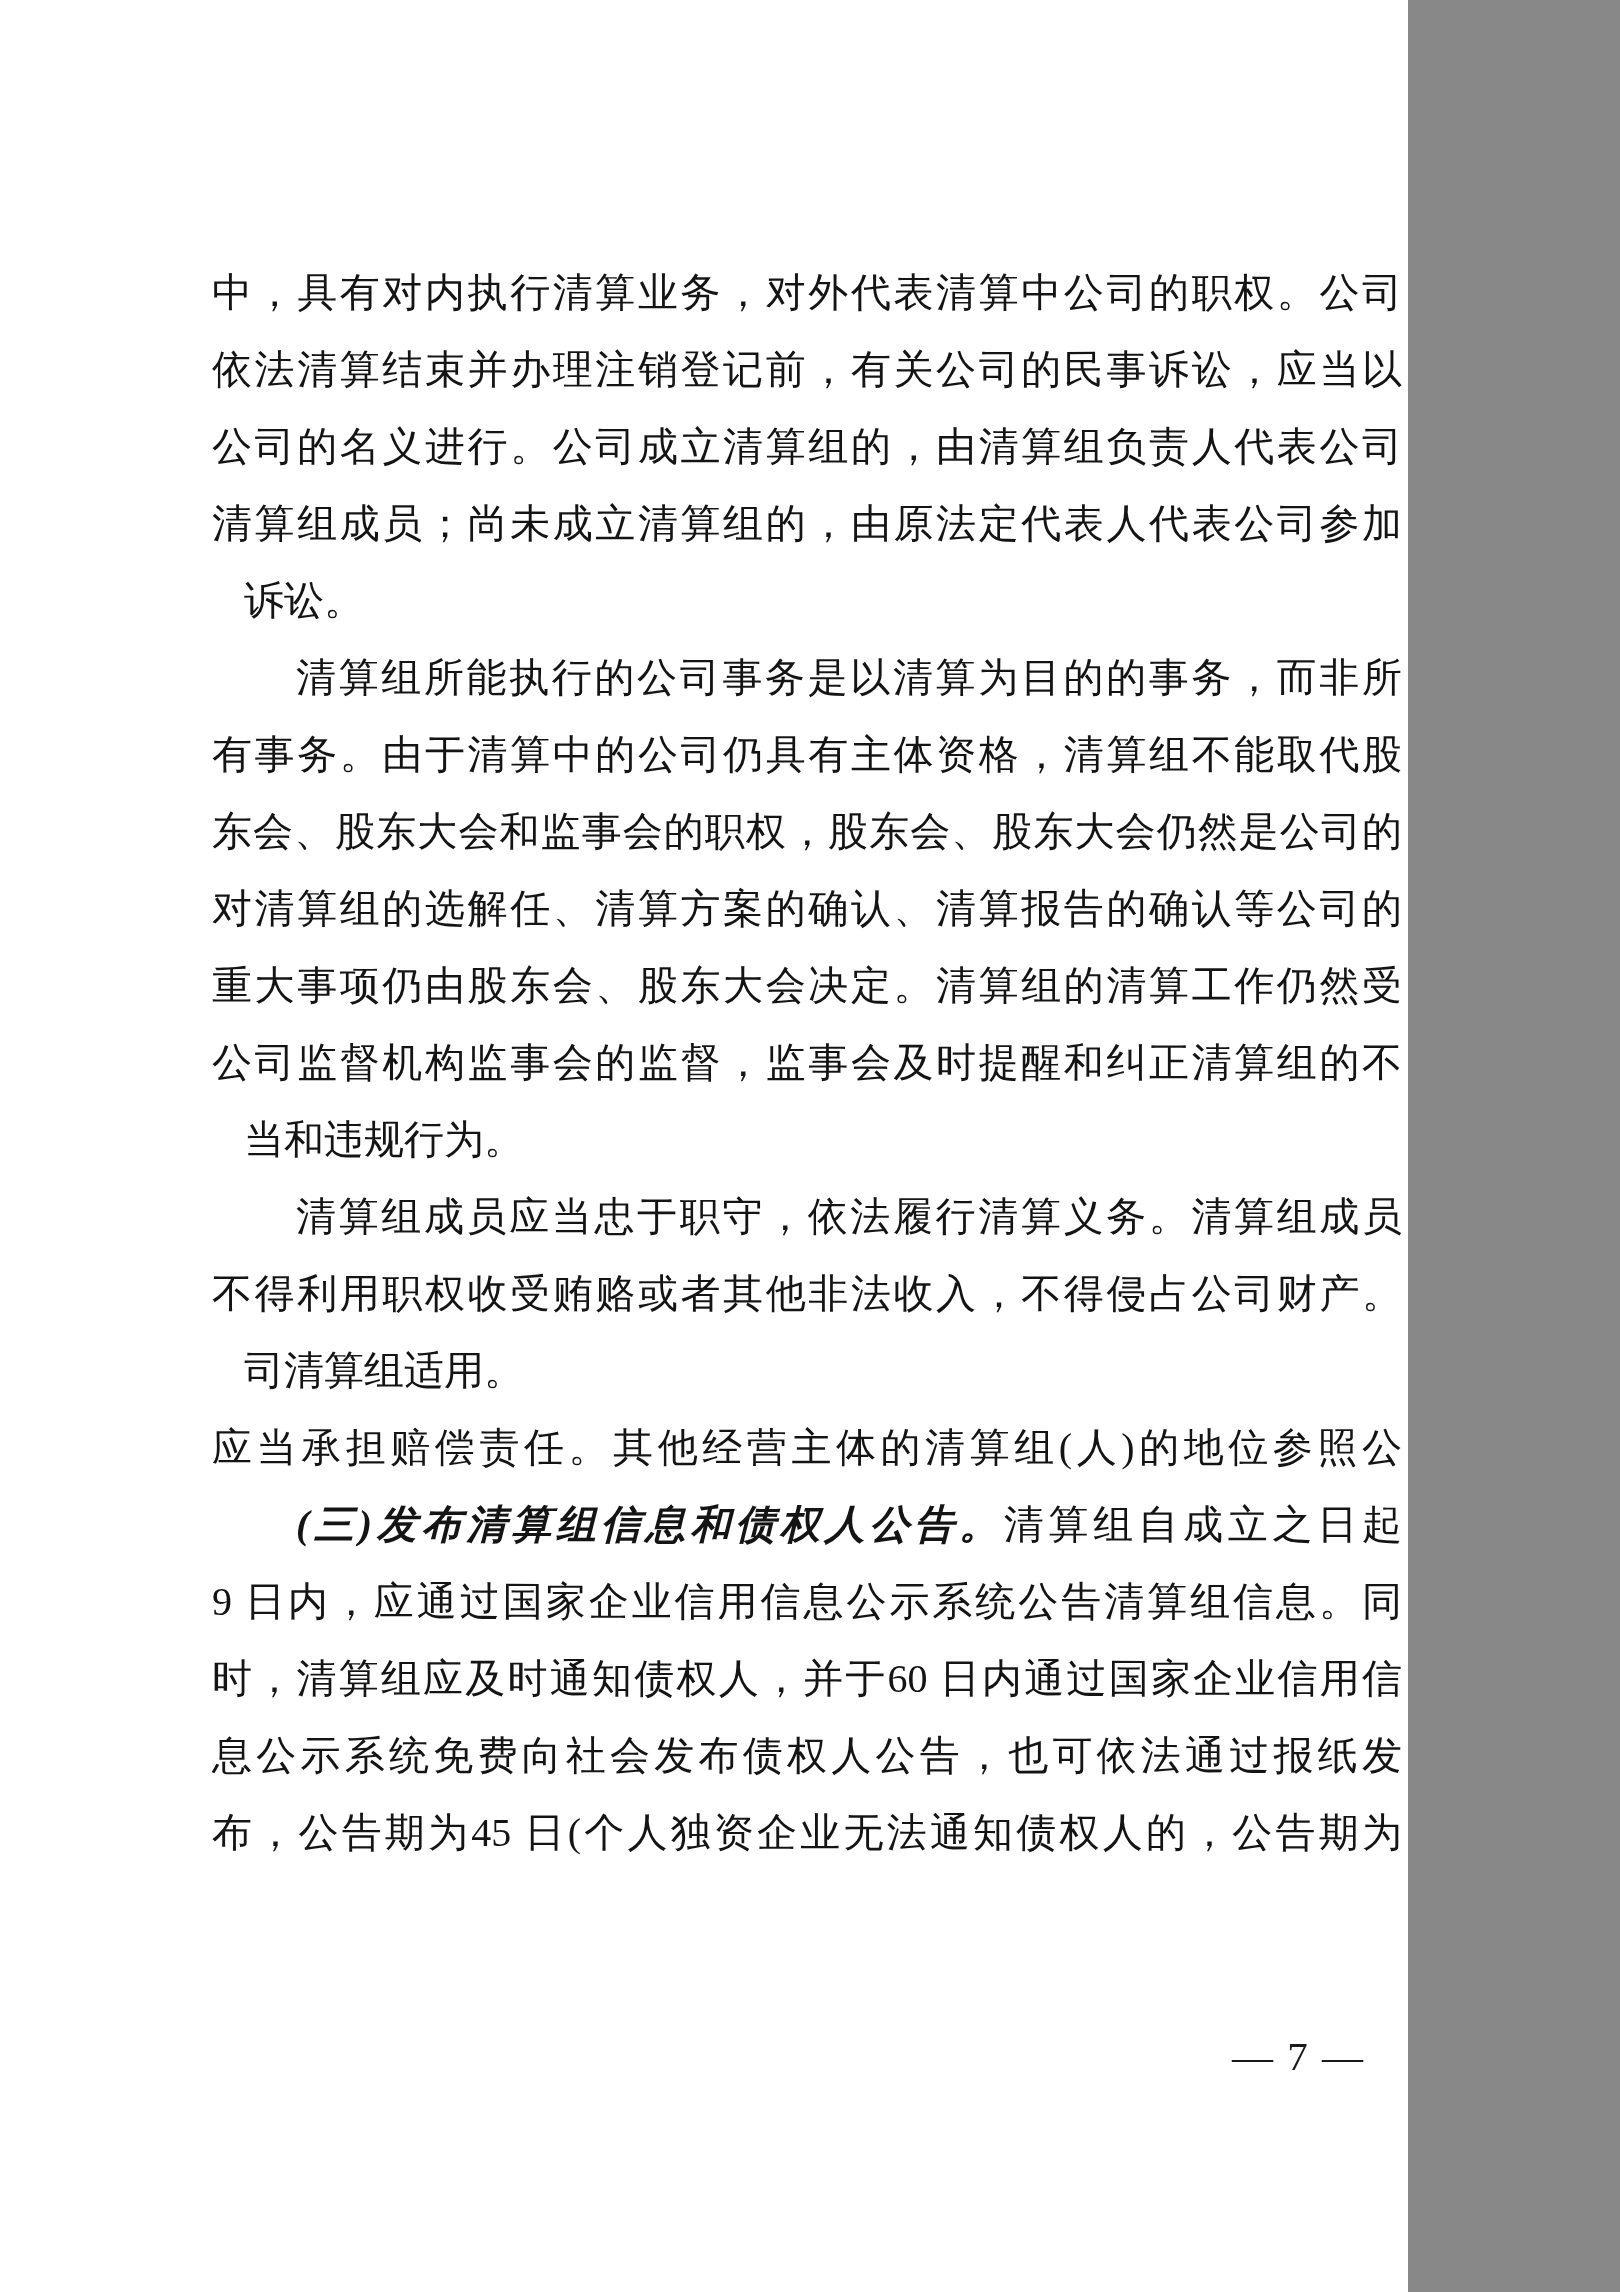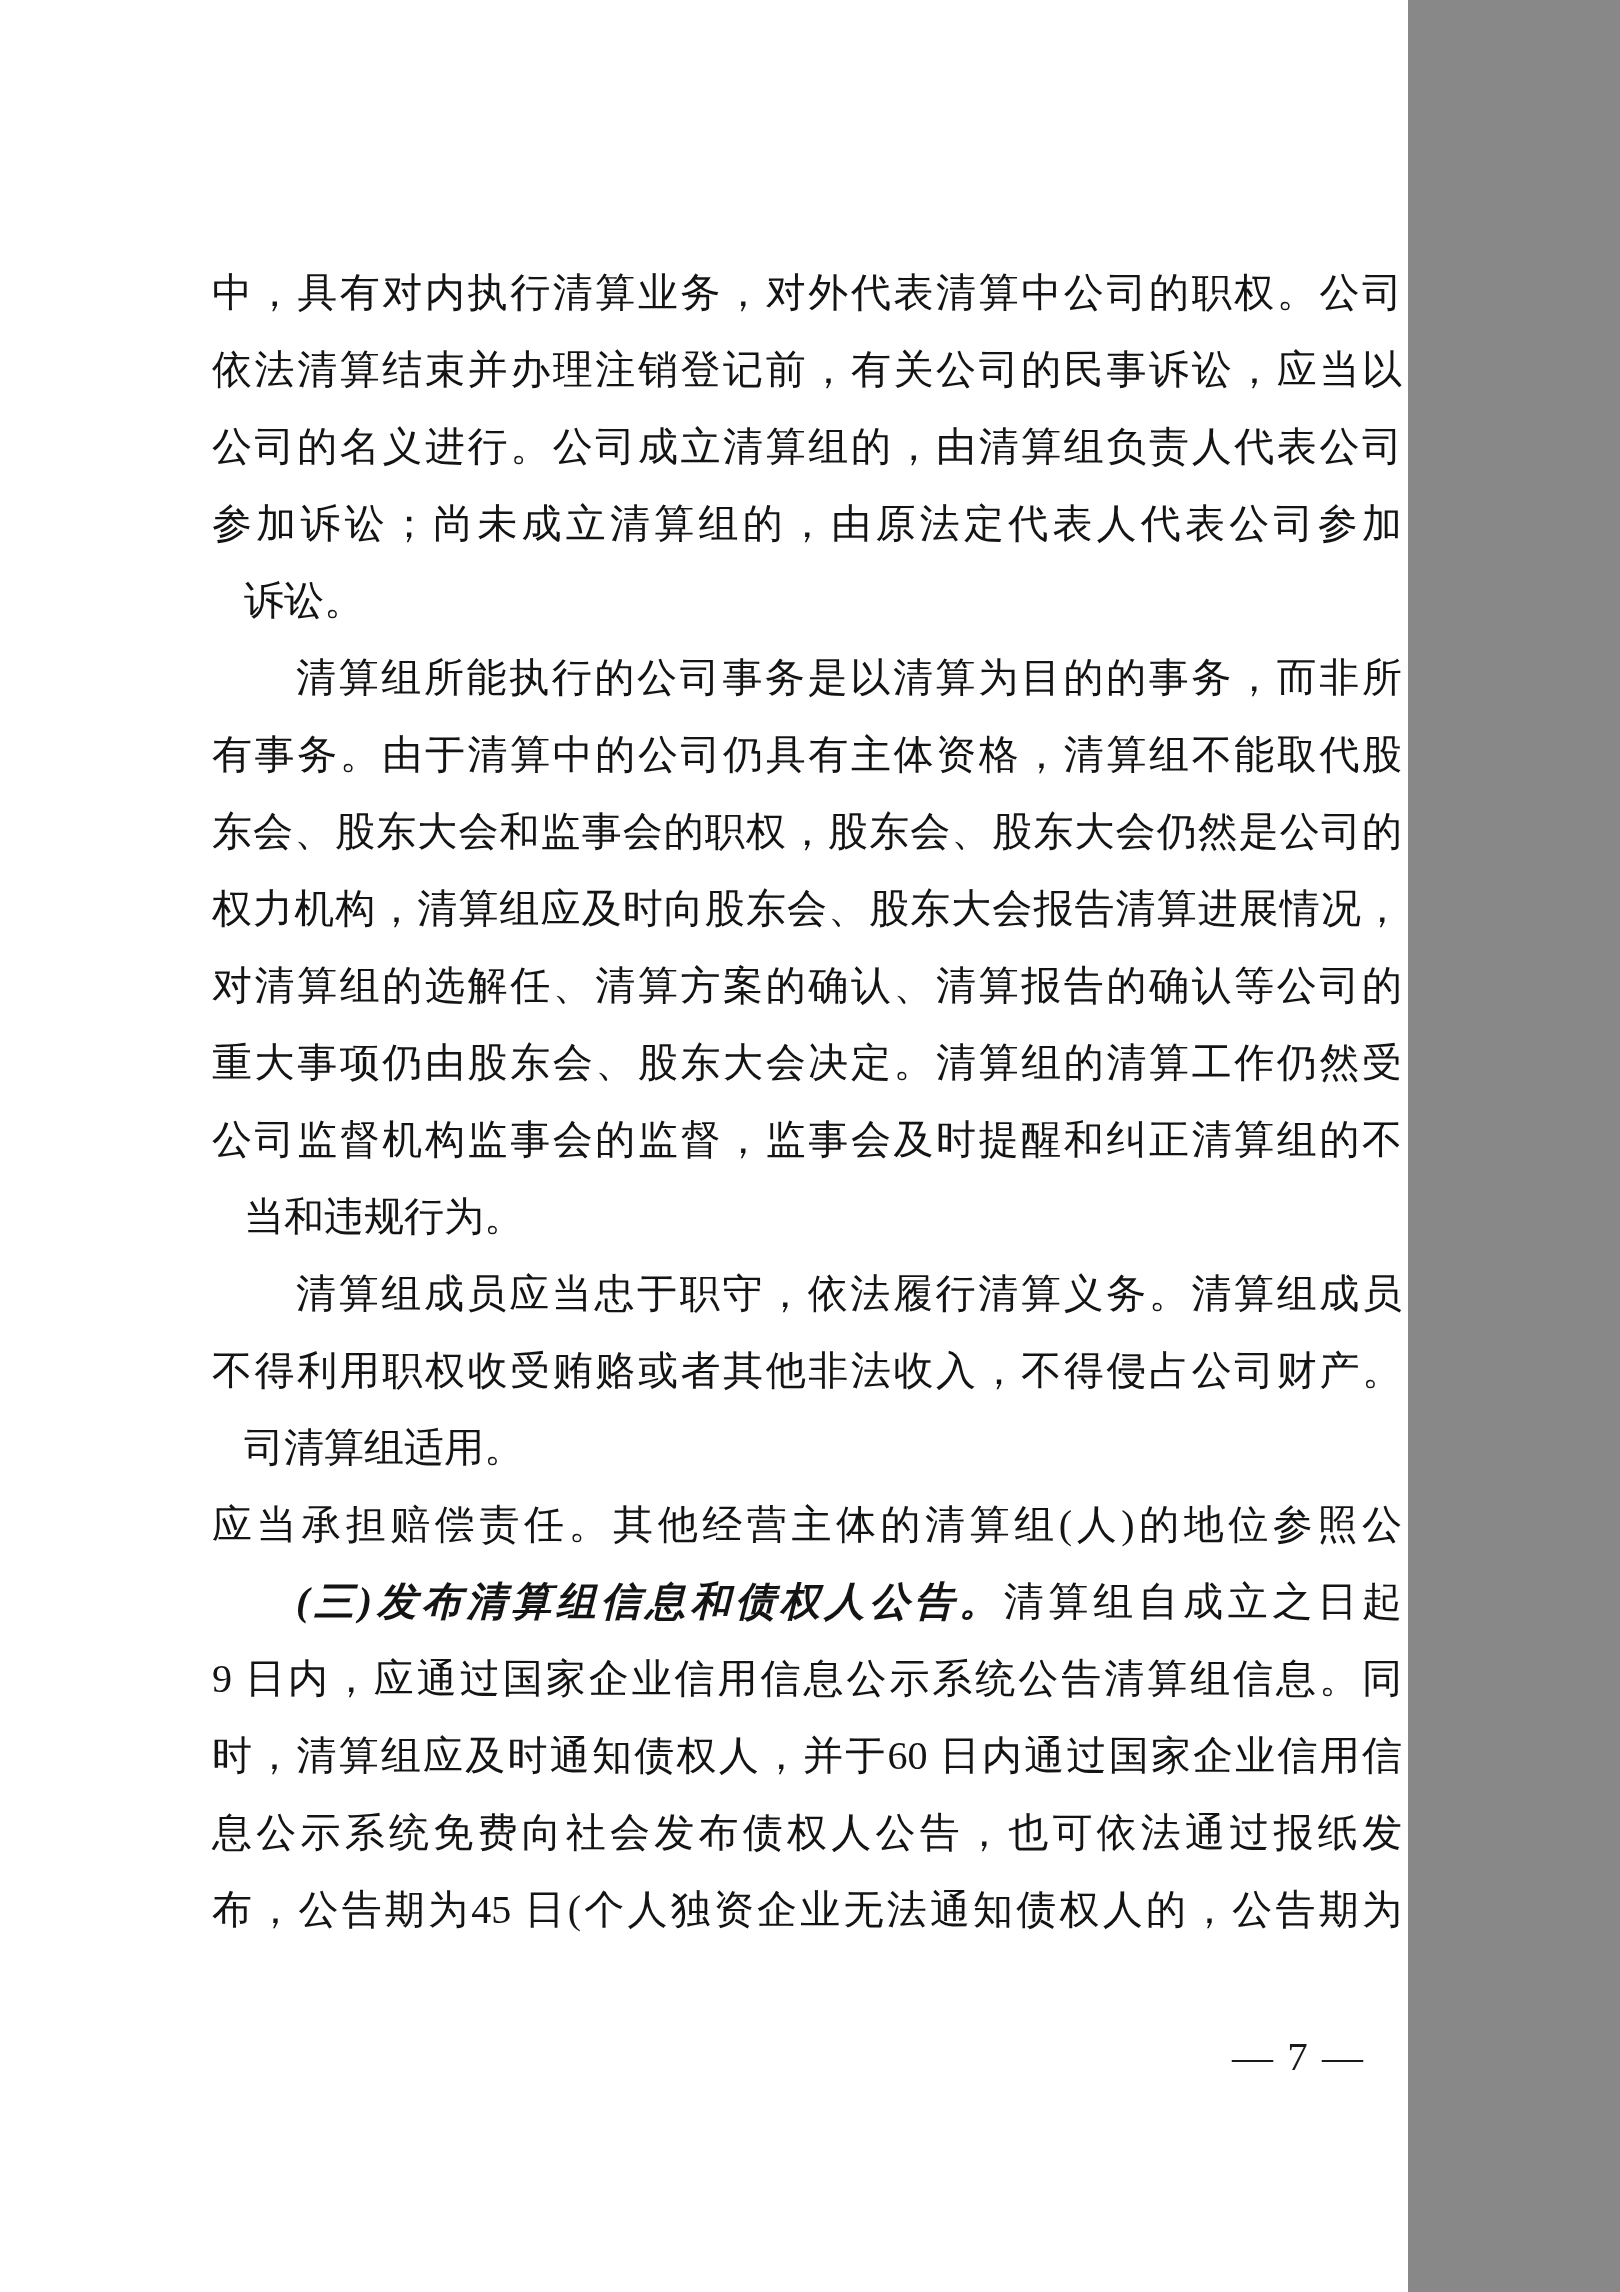--- a/index.html
+++ b/index.html
@@ -72,26 +72,25 @@
 </head>
 <body>
 
 <div class="page">
 
   <div class="page-body">
 
   <div class="line"><span class="seg">中，具有对内执行清算业务，对外代表清算中公司的职权。公司</span></div>
       <div class="line"><span class="seg">依法清算结束并办理注销登记前，有关公司的民事诉讼，应当以</span></div>
       <div class="line"><span class="seg">公司的名义进行。公司成立清算组的，由清算组负责人代表公司</span></div>
-      <div class="line"><span class="seg">参加诉讼；尚未成立清算组的，由原法定代表人代表公司参加</span></div>
+      <div class="line"><span class="seg">清算组成员；尚未成立清算组的，由原法定代表人代表公司参加</span></div>
       <div class="line no-fill"><span class="seg">诉讼。</span></div>
       <div class="line indent"><span class="seg">清算组所能执行的公司事务是以清算为目的的事务，而非所</span></div>
       <div class="line"><span class="seg">有事务。由于清算中的公司仍具有主体资格，清算组不能取代股</span></div>
       <div class="line"><span class="seg">东会、股东大会和监事会的职权，股东会、股东大会仍然是公司的</span></div>
-      <div class="line"><span class="seg">权力机构，清算组应及时向股东会、股东大会报告清算进展情况，</span></div>
       <div class="line"><span class="seg">对清算组的选解任、清算方案的确认、清算报告的确认等公司的</span></div>
       <div class="line"><span class="seg">重大事项仍由股东会、股东大会决定。清算组的清算工作仍然受</span></div>
       <div class="line"><span class="seg">公司监督机构监事会的监督，监事会及时提醒和纠正清算组的不</span></div>
       <div class="line no-fill"><span class="seg">当和违规行为。</span></div>
       <div class="line indent"><span class="seg">清算组成员应当忠于职守，依法履行清算义务。清算组成员</span></div>
       <div class="line"><span class="seg">不得利用职权收受贿赂或者其他非法收入，不得侵占公司财产。</span></div>
       <div class="line no-fill"><span class="seg">司清算组适用。</span></div>
       <div class="line"><span class="seg">应当承担赔偿责任。其他经营主体的清算组(人)的地位参照公</span></div>
       <div class="line indent"><span class="seg bold">(三)发布清算组信息和债权人公告。</span><span class="seg">清算组自成立之日起</span></div>
       <div class="line"><span class="seg">9 日内，应通过国家企业信用信息公示系统公告清算组信息。同</span></div>

